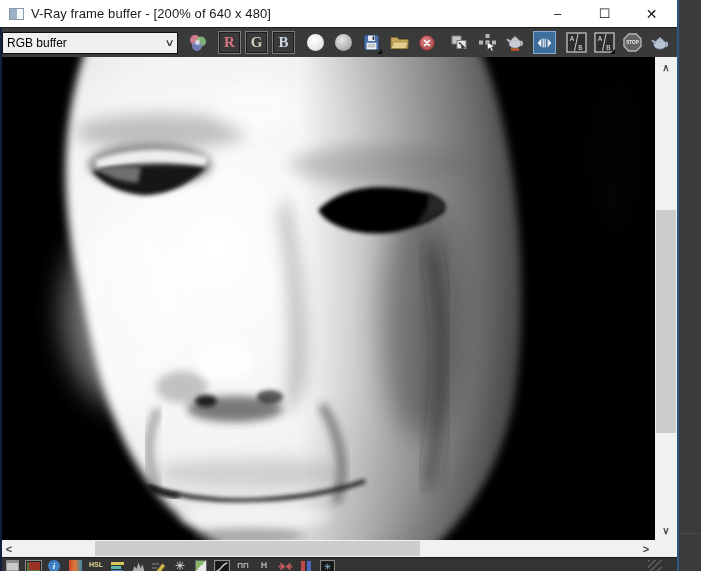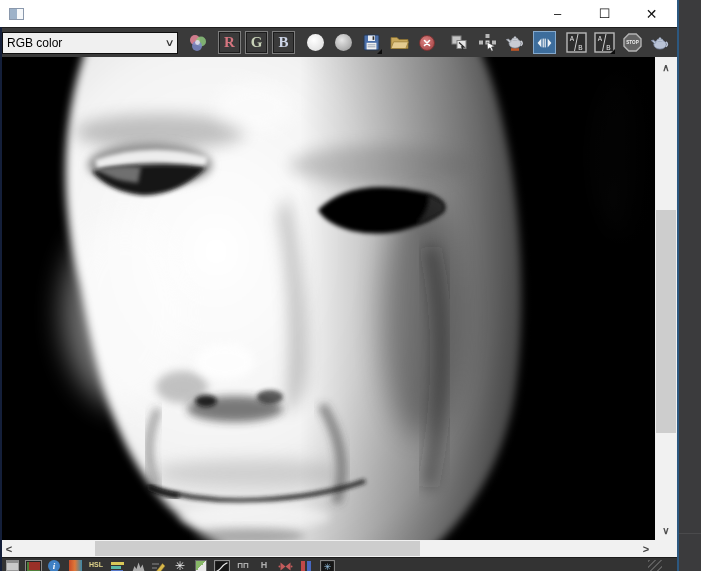--- a/index.html
+++ b/index.html
@@ -100,30 +100,31 @@
 </style>
 </head>
 <body>
 
 <div class="screen">
 
   <div class="window">
 
     <div class="titlebar">
       <div class="app-icon"></div>
+      <div class="title-text">V-Ray frame buffer - [200% of 640 x 480]</div>
       <div class="caption-controls">
         <div class="cap-btn">–</div>
         <div class="cap-btn">☐</div>
         <div class="cap-btn close">✕</div>
       </div>
     </div>
 
     <div class="toolbar">
       <div class="combo">
-        <span>RGB color</span>
+        <span>RGB buffer</span>
         <span class="chev">∨</span>
       </div>
 
       <div class="tbtn gap6">
         <svg width="22" height="20" viewBox="0 0 22 20">
           <circle cx="8" cy="7" r="5" fill="#d78090" opacity="0.95"></circle>
           <circle cx="14" cy="8.5" r="5" fill="#8cc47c" opacity="0.85"></circle>
           <circle cx="10" cy="13" r="5" fill="#7c88c8" opacity="0.85"></circle>
           <circle cx="10.5" cy="9.5" r="2.4" fill="#e8e4ec" opacity="0.85"></circle>
         </svg>

